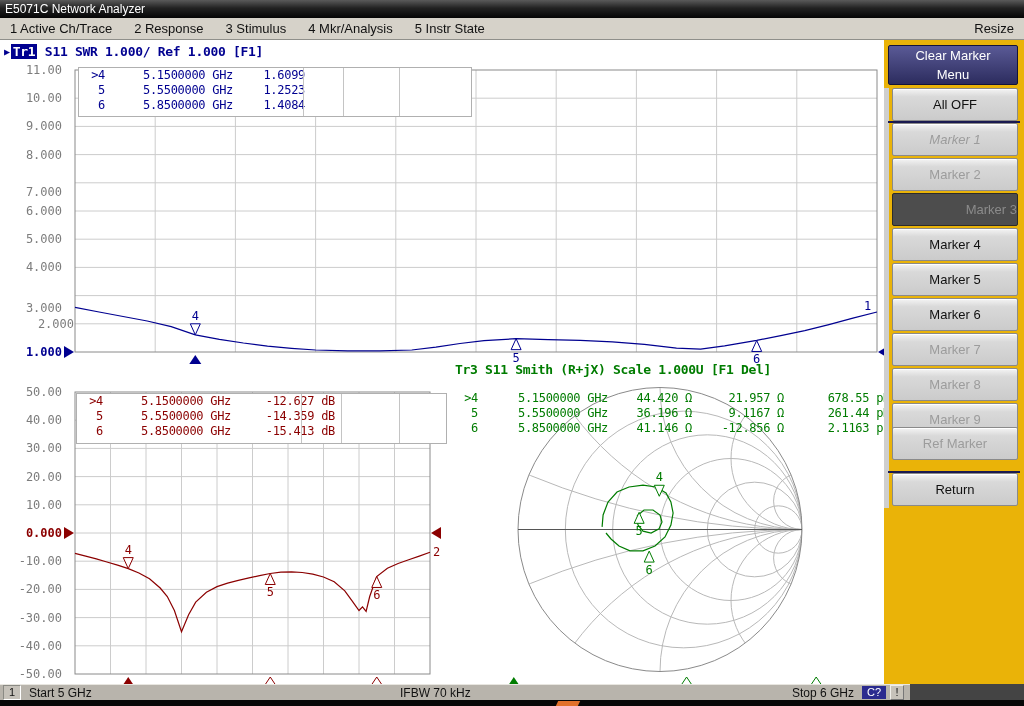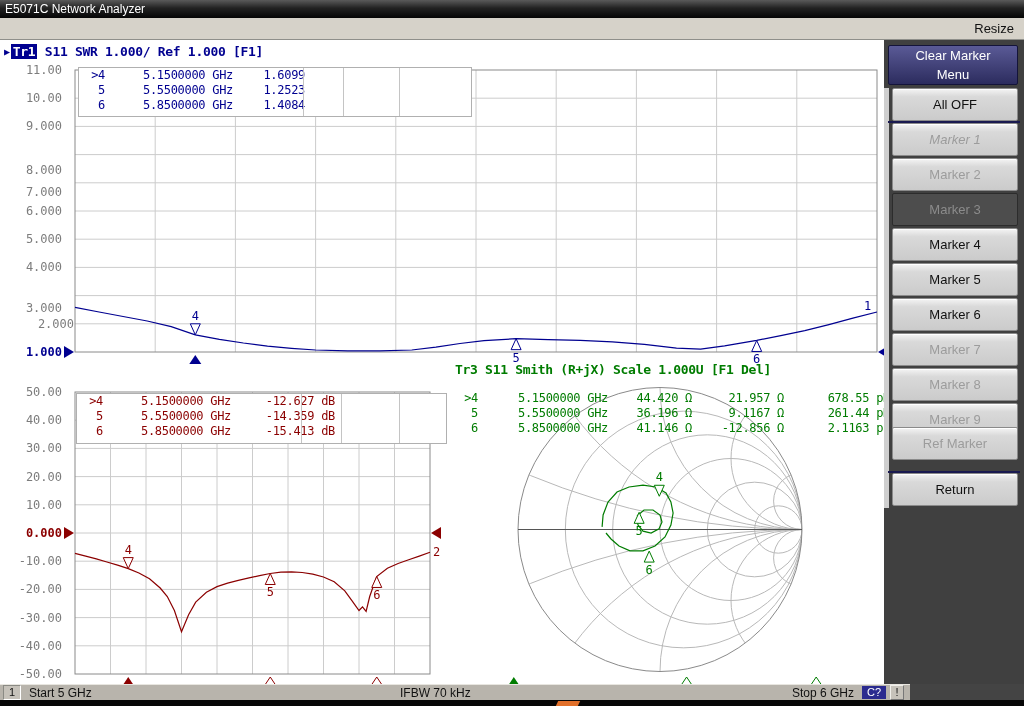--- a/index.html
+++ b/index.html
@@ -29,31 +29,31 @@
     font:12px "DejaVu Sans Mono",monospace;color:#7c7c7c;white-space:pre;}
   .mtable{position:absolute;font:12px "DejaVu Sans Mono",monospace;letter-spacing:-0.3px;}
   .boxed{background:#fff;border:1px solid #b0b0b0;}
   .mrow{display:flex;line-height:15px;padding-left:2px;}
   .mcell{display:inline-block;text-align:right;white-space:pre;}
   .vline{position:absolute;top:0;bottom:0;width:1px;background:#c4c4c4;}
   #tr1-table{left:78px;top:67px;width:392px;height:48px;color:#000090;}
   #tr2-table{left:76px;top:393px;width:369px;height:49px;color:#8b0000;}
   #tr3-table{left:452px;top:391px;color:#007c00;}
   
-  .softkeys{position:absolute;left:884px;top:40px;width:140px;height:660px;background:#404040;z-index:3;}
+  .softkeys{position:absolute;left:884px;top:40px;width:140px;height:660px;background:#eab308;z-index:3;}
   .sk-scroll{position:absolute;left:0;top:48px;width:5px;height:420px;background:#cfcfcf;}
   .sk-header{position:absolute;left:4px;top:5px;width:130px;height:40px;
     background:linear-gradient(180deg,#5a5a96,#2c2c5e);border:1px solid #14143a;border-radius:2px;
     color:#fff;font-size:13px;text-align:center;line-height:19px;box-sizing:border-box;}
   .skbtn{position:absolute;left:8px;width:126px;height:33px;box-sizing:border-box;
     background:linear-gradient(180deg,#f4f4f4,#d9d9d9 25%,#cbcbcb);
     border:1px solid #8a8a8a;border-radius:2px;color:#111;font-size:13px;
     text-align:center;line-height:31px;box-shadow:inset 0 1px 0 #fff;}
   .skbtn.disabled{color:#9c9c9c;}
-  .skbtn.pressed{background:#4d4d4d;color:#8b8b8b;border-color:#2c2c2c;box-shadow:none;}
+  .skbtn.pressed{background:#4d4d4d;color:#8b8b8b;border-color:#2c2c2c;box-shadow:none;text-align:right;}
   .sk-sep{position:absolute;left:4px;width:132px;height:2px;background:#1a1a50;}
   
   .statusbar{position:absolute;left:0;top:684px;width:910px;height:16px;background:#b8b4ac;
     border-top:1px solid #e8e6e0;display:flex;align-items:center;font-size:12px;color:#111;
     box-sizing:border-box;z-index:3;}
   .chanbox{margin-left:3px;width:16px;height:13px;background:#c6c2ba;border:1px solid #8a8a84;
     border-right-color:#fff;border-bottom-color:#fff;text-align:center;line-height:13px;font-size:11px;}
   .st-start{margin-left:8px;}
   .st-ifbw{position:absolute;left:400px;}
   .st-stop{margin-left:auto;}
@@ -67,20 +67,27 @@
 </style>
 </head>
 <body>
 
 <div class="app">
   <div class="titlebar">
     <span>E5071C Network Analyzer</span>
   </div>
 
   <div class="menubar">
+    <span id="menu-items" style="display: flex; gap: 22px;">
+        <span class="mitem">1 Active Ch/Trace</span>
+        <span class="mitem">2 Response</span>
+        <span class="mitem">3 Stimulus</span>
+        <span class="mitem">4 Mkr/Analysis</span>
+        <span class="mitem">5 Instr State</span>
+      </span>
     <span class="resize">Resize</span>
   </div>
 
   <div class="display"></div>
 
   <svg id="charts" xmlns="http://www.w3.org/2000/svg">
       <g>
         <line x1="155.2" y1="70" x2="155.2" y2="352" stroke="#cccccc" stroke-width="1"></line>
         <line x1="75" y1="98.2" x2="877" y2="98.2" stroke="#cccccc" stroke-width="1"></line>
         <line x1="235.4" y1="70" x2="235.4" y2="352" stroke="#cccccc" stroke-width="1"></line>
@@ -264,21 +271,21 @@
           <span class="mcell" style="width: 130px;">5.8500000 GHz</span>
           <span class="mcell" style="width: 84px;">41.146 Ω</span>
           <span class="mcell" style="width: 92px;">-12.856 Ω</span>
           <span class="mcell" style="width: 106px;">2.1163 pF</span>
         </div>
       </div>
     <div id="ylabels">
         <div class="ylab" style="top: 63px;">11.00</div>
         <div class="ylab" style="top: 91.2px;">10.00</div>
         <div class="ylab" style="top: 119.4px;">9.000</div>
-        <div class="ylab" style="top: 147.6px; margin-top: 15px;">8.000</div>
+        <div class="ylab" style="top: 147.6px;">8.000</div>
         <div class="ylab" style="top: 185px;">7.000</div>
         <div class="ylab" style="top: 204px;">6.000</div>
         <div class="ylab" style="top: 232.2px;">5.000</div>
         <div class="ylab" style="top: 260.4px;">4.000</div>
         <div class="ylab" style="top: 301px;">3.000</div>
         <div class="ylab" style="top: 316.8px; padding-left: 12px;">2.000</div>
         <div class="ylab" style="top: 345px; color: rgb(0, 0, 144); font-weight: bold;">1.000</div>
         <div class="ylab" style="top: 385px;">50.00</div>
         <div class="ylab" style="top: 413.2px;">40.00</div>
         <div class="ylab" style="top: 441.4px;">30.00</div>

